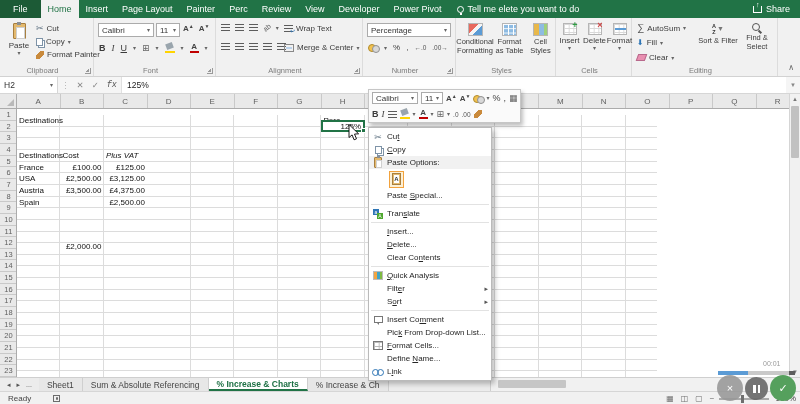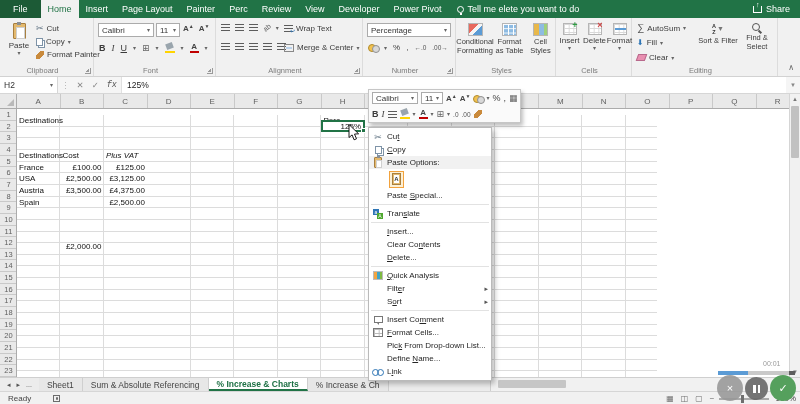--- a/index.html
+++ b/index.html
@@ -537,25 +537,25 @@
         </span>
         <span class="mlabel">Tran<u>s</u>late</span>
       </div>
       <div class="msep"></div>
       <div class="mrow">
         <span class="gut"></span>
         <span class="mlabel"><u>I</u>nsert...</span>
       </div>
       <div class="mrow">
         <span class="gut"></span>
+        <span class="mlabel"><u>D</u>elete...</span>
+      </div>
+      <div class="mrow">
+        <span class="gut"></span>
         <span class="mlabel">Clear Co<u>n</u>tents</span>
-      </div>
-      <div class="mrow">
-        <span class="gut"></span>
-        <span class="mlabel"><u>D</u>elete...</span>
       </div>
       <div class="msep"></div>
       <div class="mrow">
         <span class="gut">
           <span class="ic quick"></span>
         </span>
         <span class="mlabel"><u>Q</u>uick Analysis</span>
       </div>
       <div class="mrow">
         <span class="gut"></span>
@@ -568,28 +568,28 @@
         <span class="marrow">▸</span>
       </div>
       <div class="msep"></div>
       <div class="mrow">
         <span class="gut">
           <span class="ic comment"></span>
         </span>
         <span class="mlabel">Insert Co<u>m</u>ment</span>
       </div>
       <div class="mrow">
+        <span class="gut"></span>
+        <span class="mlabel">Pic<u>k</u> From Drop-down List...</span>
+      </div>
+      <div class="mrow">
         <span class="gut">
           <span class="ic formatcells"></span>
         </span>
         <span class="mlabel"><u>F</u>ormat Cells...</span>
-      </div>
-      <div class="mrow">
-        <span class="gut"></span>
-        <span class="mlabel">Pic<u>k</u> From Drop-down List...</span>
       </div>
       <div class="mrow">
         <span class="gut"></span>
         <span class="mlabel">Define <u>N</u>ame...</span>
       </div>
       <div class="mrow">
         <span class="gut">
           <span class="ic link"></span>
         </span>
         <span class="mlabel">L<u>i</u>nk</span>

